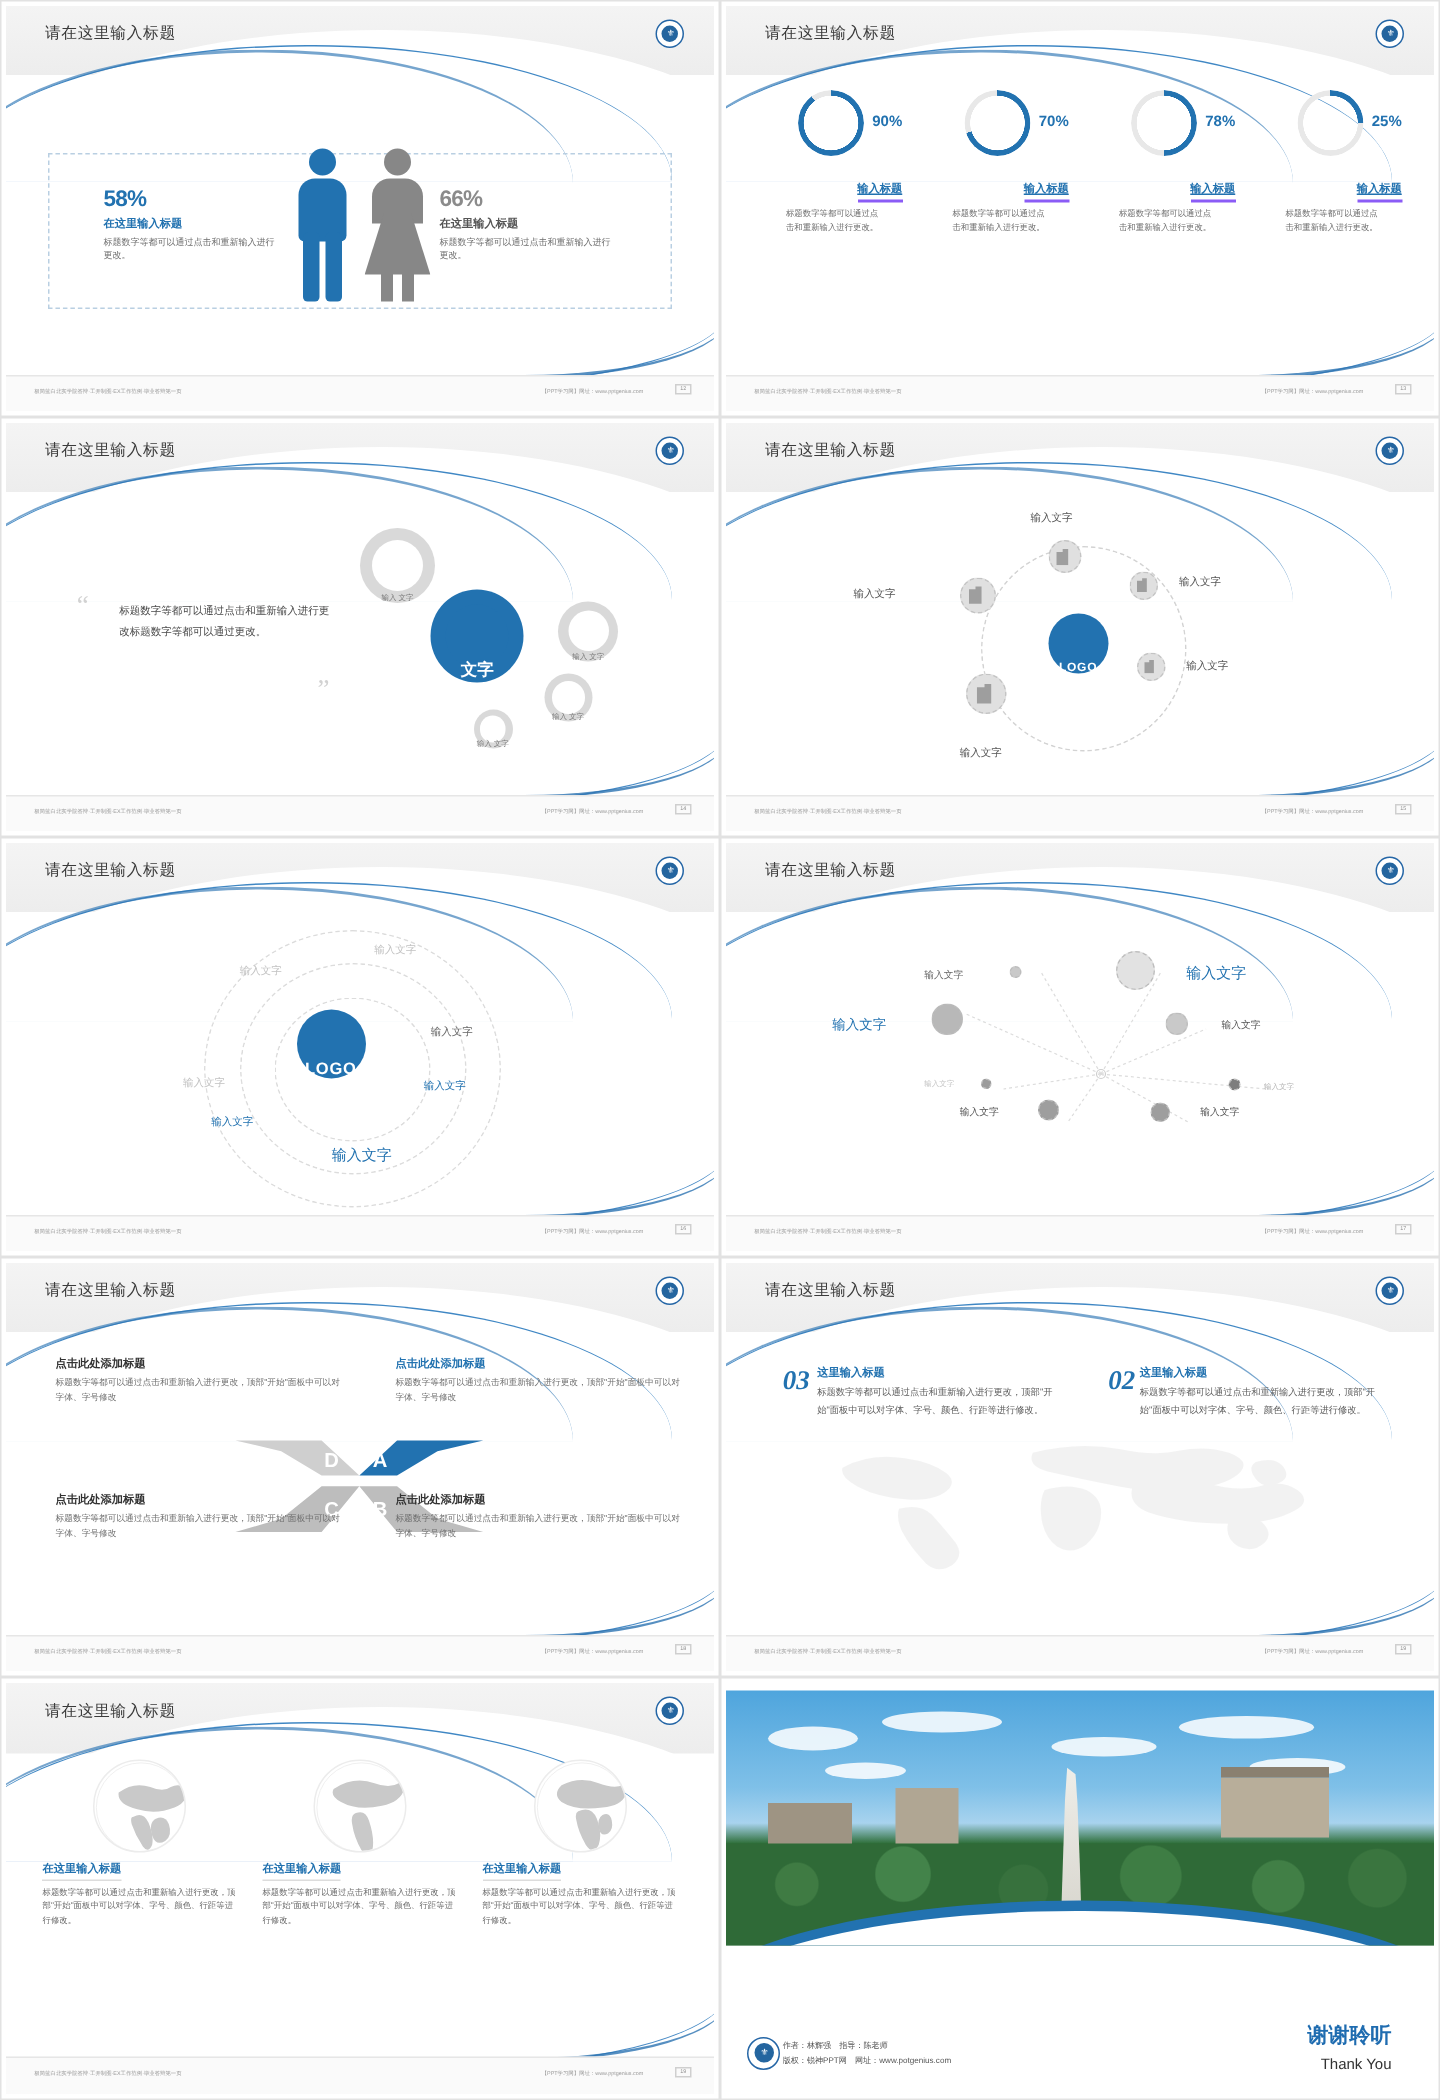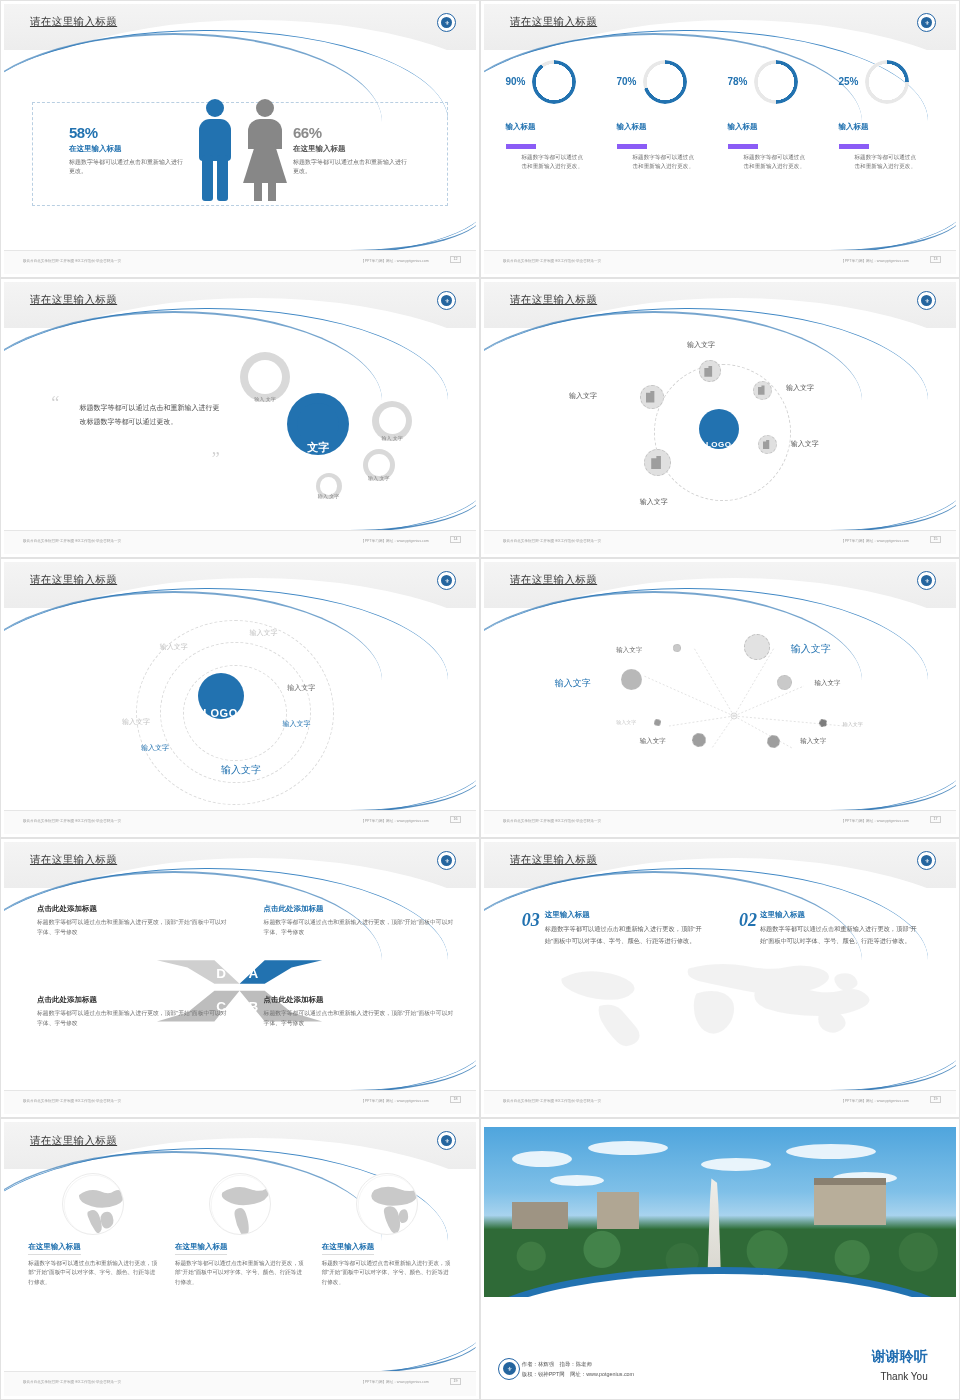--- a/index.html
+++ b/index.html
@@ -18,21 +18,21 @@
     background:linear-gradient(#f4f4f4,#ededed); }
   .curve-white{ position:absolute; left:-6%; top:6%; width:118%; height:40%;
     background:#fff; border-radius:50%/100% 100% 0 0; }
   .curve-blue{ position:absolute; left:-8%; top:9.5%; width:102%; height:34%;
     border-top:1.6px solid #3f87c4; border-radius:50%/100% 100% 0 0;
     background:transparent; }
   .curve-blue2{ position:absolute; left:-8%; top:10.6%; width:88%; height:33%;
     border-top:2.6px solid #2e76b4; border-radius:50%/100% 100% 0 0;
     opacity:.65; }
   .ttl{ position:absolute; left:5.5%; top:4.2%; font-size:10.5px; color:#3a3a3a;
-    letter-spacing:.4px; font-weight:400; white-space:nowrap;text-decoration:underline; }
+    letter-spacing:.4px; font-weight:400; white-space:nowrap; }
   .seal{ position:absolute; right:4.2%; top:3.4%; width:19px; height:19px;
     border-radius:50%; border:1.4px solid #2566a6; background:#fff;
     display:flex; align-items:center; justify-content:center; }
   .seal .inner{ width:11px;height:11px;border-radius:50%;background:#24659f;
     color:#fff;font-size:6px;display:flex;align-items:center;justify-content:center;
     font-weight:700;letter-spacing:-1px;}
   
   .sw-b{ position:absolute; right:-2%; bottom:6.5%; width:62%; height:18%;
     border-bottom:1.4px solid #4a8cc6; border-radius:0 0 60% 0/0 0 100% 0;
     transform:rotate(-1deg);}
@@ -78,24 +78,24 @@
   .figf .legL{ position:absolute; left:11px; top:84px; width:8px;height:20px;
     background:#878787;}
   .figf .legR{ position:absolute; left:25px; top:84px; width:8px;height:20px;
     background:#878787;}
   .dashbox{ position:absolute; left:6%; top:26%; width:88%; height:52%;
     border:1px dashed #b9cfe2; border-left-style:dashed; }
 
   
   .d-row{ position:absolute; inset:0; display:flex; justify-content:space-around;
     align-items:flex-start; padding:6px 14px 0; }
-  .d-cell{ width:96px; text-align:left; }
+  .d-cell{ width:96px; text-align:right; }
   .ring{ width:44px;height:44px;border-radius:50%; margin:4px auto 0; }
   .d-t{ font-size:7.5px; font-weight:700; color:#2272b0; margin-top:5px;
-    border-bottom:5px solid #8b5cf6; padding-bottom:12px; display:inline-block;}
+    border-bottom:2px solid #8b5cf6; padding-bottom:2px; display:inline-block;text-decoration:underline;}
   .d-p{ font-size:5.6px; color:#6e6e6e; line-height:1.6; margin-top:4px;
     padding:0 16px; }
   .d-v{ position:relative; top:-28px; font-size:10px; font-weight:700; color:#2272b0; }
 
   
   .gear{ position:absolute; border-radius:50%;
     background:#d9d9d9; display:flex; align-items:flex-end; justify-content:center;}
   .gear::before{ content:""; position:absolute; inset:16%; border-radius:50%;
     background:#fff; }
   .gear.big{ background:#2272b0; }

